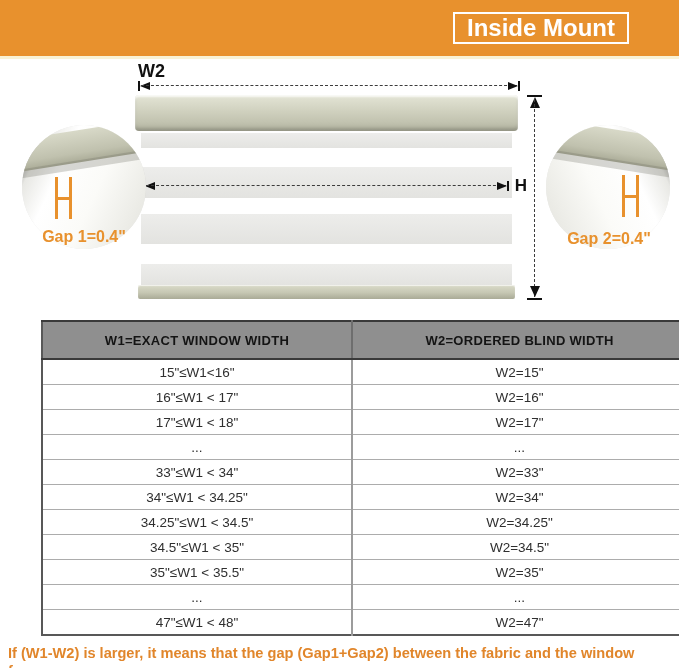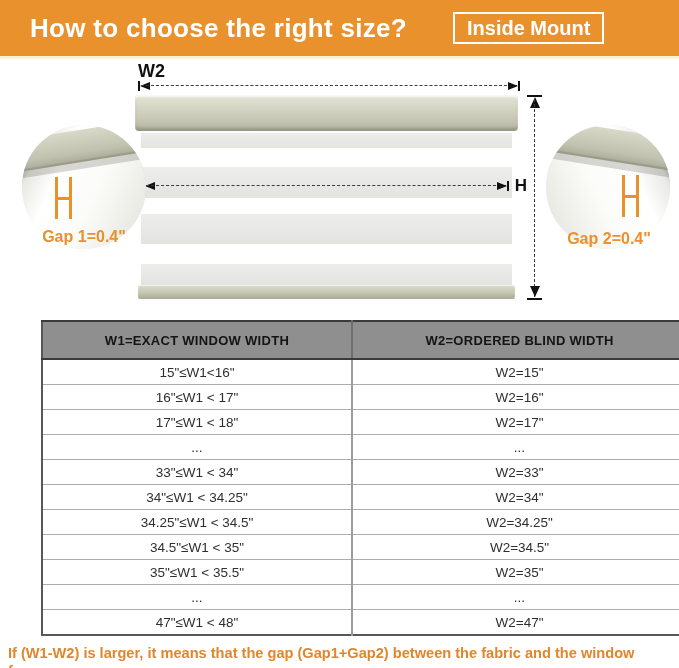--- a/index.html
+++ b/index.html
@@ -6,21 +6,21 @@
   html,body{margin:0;padding:0;background:#fff;}
   .page{position:relative;width:679px;height:668px;background:#ffffff;
         font-family:"Liberation Sans", sans-serif;overflow:hidden;}
 
   
   .banner{position:absolute;left:0;top:0;width:679px;height:56px;background:var(--accent);}
   .banner-edge{position:absolute;left:0;top:56px;width:679px;height:3px;background:#F9F2D5;}
   .banner h1{position:absolute;left:30px;top:13px;margin:0;font-size:26px;font-weight:bold;
              color:#fff;letter-spacing:.3px;white-space:nowrap;}
   .badge{position:absolute;left:453px;top:12px;height:28px;line-height:28px;padding:0 12px;
-         border:2px solid #fff;color:#fff;font-size:20px;font-weight:bold;text-align:center;white-space:nowrap;}
+         border:2px solid #fff;color:#fff;font-size:24px;font-weight:bold;text-align:center;white-space:nowrap;}
 
   
   .dim-label{position:absolute;font-weight:bold;color:#111;}
   .w2-label{left:138px;top:61px;width:382px;text-align:left;font-size:18px;}
   .h-label{left:510px;top:176px;width:22px;text-align:center;font-size:17px;}
 
   .harrow{position:absolute;height:10px;}
   .harrow .line{position:absolute;left:3px;right:3px;top:4px;border-top:1.5px dashed #3c3c3c;}
   .harrow .endbar{position:absolute;top:0;width:2px;height:10px;background:#111;}
   .harrow .endbar.l{left:0}.harrow .endbar.r{right:0}
@@ -90,21 +90,20 @@
   
   .footnote{position:absolute;left:8px;top:629px;width:668px;color:#E1862B;
             font-weight:bold;font-size:14.6px;line-height:18px;}
 </style>
 </head>
 <body>
 
 <div class="page">
 
   <header class="banner">
-    <h1>How to choose the right size?</h1>
     <div class="badge">Inside Mount</div>
   </header>
   <div class="banner-edge"></div>
 
   <section>
     <div class="dim-label w2-label">W2</div>
 
     <div class="harrow w2-arrow">
       <span class="endbar l"></span>
       <span class="tri l"></span>

